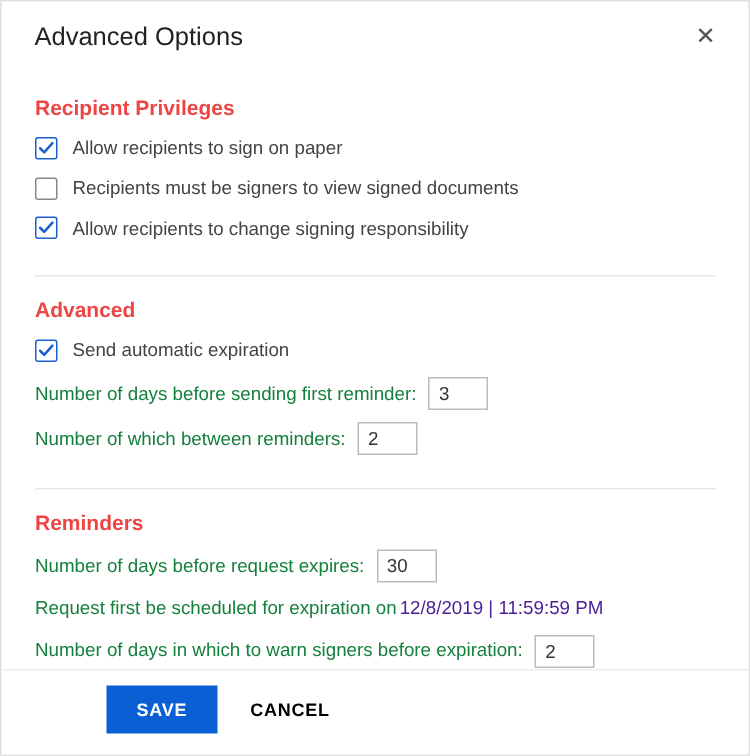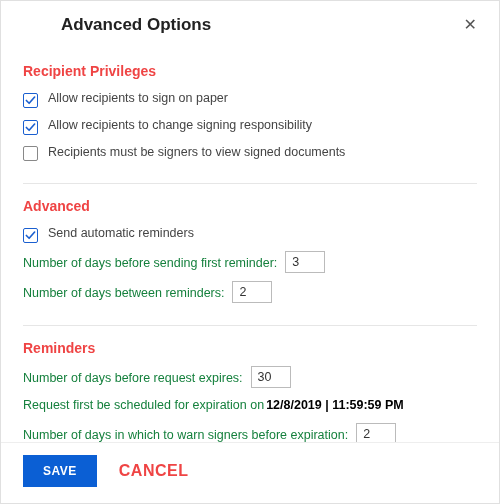--- a/index.html
+++ b/index.html
@@ -20,23 +20,22 @@
     flex-direction: column;
   }
   .header {
     display: flex;
     align-items: center;
     justify-content: space-between;
     padding: 14px 18px 10px 22px;
   }
   .title {
     font-size: 17px;
-    font-weight: 700;
+    font-weight: 400;
     color: #222;
-    margin-left: 38px;
   }
   .close {
     font-size: 16px;
     color: #555;
     cursor: pointer;
     line-height: 1;
     padding: 2px 4px;
   }
   .body-wrap {
     flex: 1;
@@ -53,21 +52,21 @@
   }
   .section:last-child { border-bottom: none; }
   .section-title {
     font-size: 14px;
     font-weight: 600;
     color: #ef4444;
     margin-bottom: 10px;
   }
   .row {
     display: flex;
-    align-items: flex-end;
+    align-items: center;
     font-size: 12.5px;
     color: #444;
     margin: 8px 0;
     line-height: 1.5;
   }
   .checkbox {
     width: 15px;
     height: 15px;
     border: 1px solid #888;
     border-radius: 2px;
@@ -112,32 +111,33 @@
   }
   .btn-save {
     background: #0b5fd4;
     color: #fff;
     font-size: 12px;
     font-weight: 700;
     letter-spacing: 0.5px;
     padding: 9px 20px;
     border: none;
     cursor: pointer;
+    margin-left: 48px;
   }
   .btn-cancel {
     background: none;
     border: none;
-    color: #ef4444;
-    font-size: 16px;
+    color: #000000;
+    font-size: 12px;
     font-weight: 600;
     letter-spacing: 0.5px;
     cursor: pointer;
     padding: 9px 8px;
   }
-  .bold { font-weight: 700; color: #000000; }
+  .bold { font-weight: 400; color: #4c1d95; }
 </style>
 </head>
 <body>
 
 <div class="modal">
 
   <div class="header">
     <div class="title">Advanced Options</div>
     <div class="close">✕</div>
   </div>
@@ -150,55 +150,55 @@
       <div class="row">
         <span class="checkbox checked">
           <svg viewBox="0 0 16 16">
               <path d="M2 8 L6 12 L14 3" stroke="#1a5fd0" stroke-width="2.4" fill="none" stroke-linecap="round" stroke-linejoin="round"></path>
             </svg>
         </span>
         <span>Allow recipients to sign on paper</span>
       </div>
 
       <div class="row">
+        <span class="checkbox">
+          
+        </span>
+        <span>Recipients must be signers to view signed documents</span>
+      </div>
+
+      <div class="row">
         <span class="checkbox checked">
           <svg viewBox="0 0 16 16">
               <path d="M2 8 L6 12 L14 3" stroke="#1a5fd0" stroke-width="2.4" fill="none" stroke-linecap="round" stroke-linejoin="round"></path>
             </svg>
         </span>
         <span>Allow recipients to change signing responsibility</span>
       </div>
-
-      <div class="row">
-        <span class="checkbox">
-          
-        </span>
-        <span>Recipients must be signers to view signed documents</span>
-      </div>
     </div>
 
     <div class="section">
       <div class="section-title">Advanced</div>
 
       <div class="row">
         <span class="checkbox checked">
           <svg viewBox="0 0 16 16">
               <path d="M2 8 L6 12 L14 3" stroke="#1a5fd0" stroke-width="2.4" fill="none" stroke-linecap="round" stroke-linejoin="round"></path>
             </svg>
         </span>
-        <span>Send automatic reminders</span>
+        <span>Send automatic expiration</span>
       </div>
 
       <div class="row">
         <span class="inline-label">Number of days before sending first reminder:</span>
         <input class="num-input" value="3" style="">
       </div>
 
       <div class="row">
-        <span class="inline-label">Number of days between reminders:</span>
+        <span class="inline-label">Number of which between reminders:</span>
         <input class="num-input" value="2" style="">
       </div>
     </div>
 
     <div class="section">
       <div class="section-title">Reminders</div>
 
       <div class="row">
         <span class="inline-label">Number of days before request expires:</span>
         <input class="num-input" value="30" style="">

